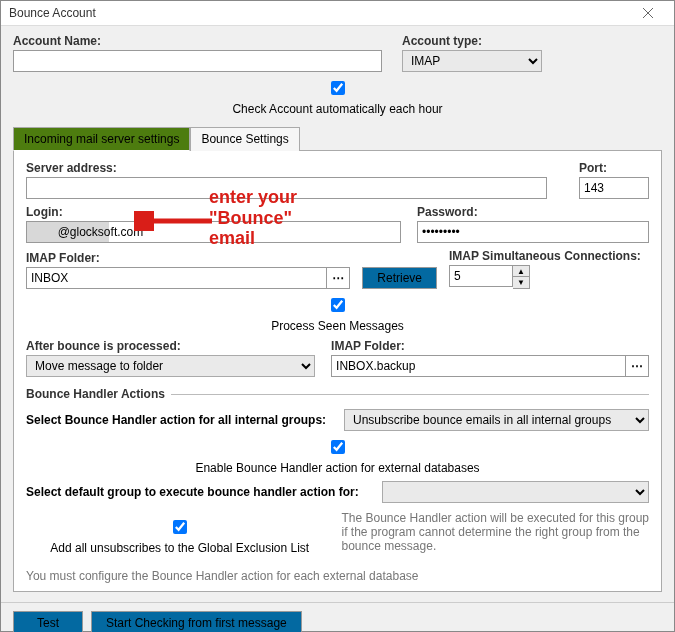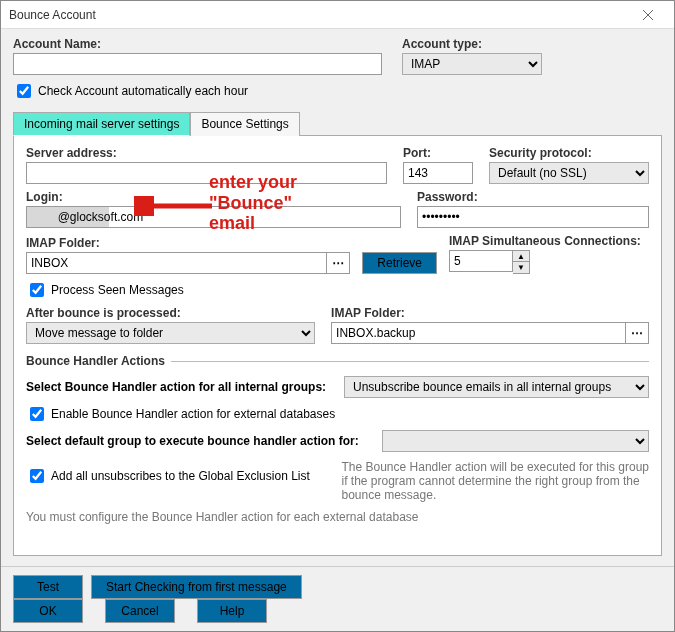--- a/index.html
+++ b/index.html
@@ -51,40 +51,41 @@
     padding: 1px 4px;
   }
   select {
     background: #eaeaea;
     border: 1px solid #aaa;
     height: 22px;
   }
   .checkbox-row {
     display: flex; align-items: center; gap: 4px;
     margin: 6px 0;
+    flex-direction: column;
   }
   .checkbox-row input[type=checkbox] { width: 14px; height: 14px; }
   .tabs {
     margin-top: 4px;
     display: flex;
     border-bottom: 1px solid #aaa;
     position: relative;
     z-index: 1;
   }
   .tab {
     padding: 4px 10px;
     border: 1px solid #aaa;
     border-bottom: none;
     background: #f6f6f6;
     margin-right: 0;
     cursor: pointer;
     position: relative; top: 1px;
   }
   .tab.active {
-    background: #5eead4;
+    background: #4d7c0f;
     border-bottom: 1px solid #fff;
   }
   .tab-panel {
     background: #fff;
     border: 1px solid #aaa;
     border-top: none;
     padding: 10px 12px 8px 12px;
     flex: 1;
   }
   .with-ellipsis {
@@ -193,34 +194,28 @@
       <span>Check Account automatically each hour</span>
     </div>
 
     <div class="tabs">
       <div class="tab active">Incoming mail server settings</div>
       <div class="tab">Bounce Settings</div>
     </div>
 
     <div class="tab-panel" style="position:relative;">
 
-      <div class="row" style="gap:16px;">
+      <div class="row" style="gap:32px;">
         <div class="field" style="flex:1;">
           <span class="label">Server address:</span>
           <input type="text" class="blurred" value="" style="">
         </div>
         <div class="field" style="width:70px;">
           <span class="label">Port:</span>
           <input type="text" value="143" style="">
-        </div>
-        <div class="field" style="width:160px;">
-          <span class="label">Security protocol:</span>
-          <select>
-            <option>Default (no SSL)</option>
-          </select>
         </div>
       </div>
 
       <div class="row" style="gap:16px; margin-top:6px;">
         <div class="field" style="flex:1;">
           <span class="label">Login:</span>
           <input type="text" style="background: linear-gradient(90deg, rgb(216, 216, 216) 0%, rgb(216, 216, 216) 22%, rgb(255, 255, 255) 22%);" value="        @glocksoft.com">
         </div>
         <div class="field" style="width:232px;">
           <span class="label">Password:</span>

